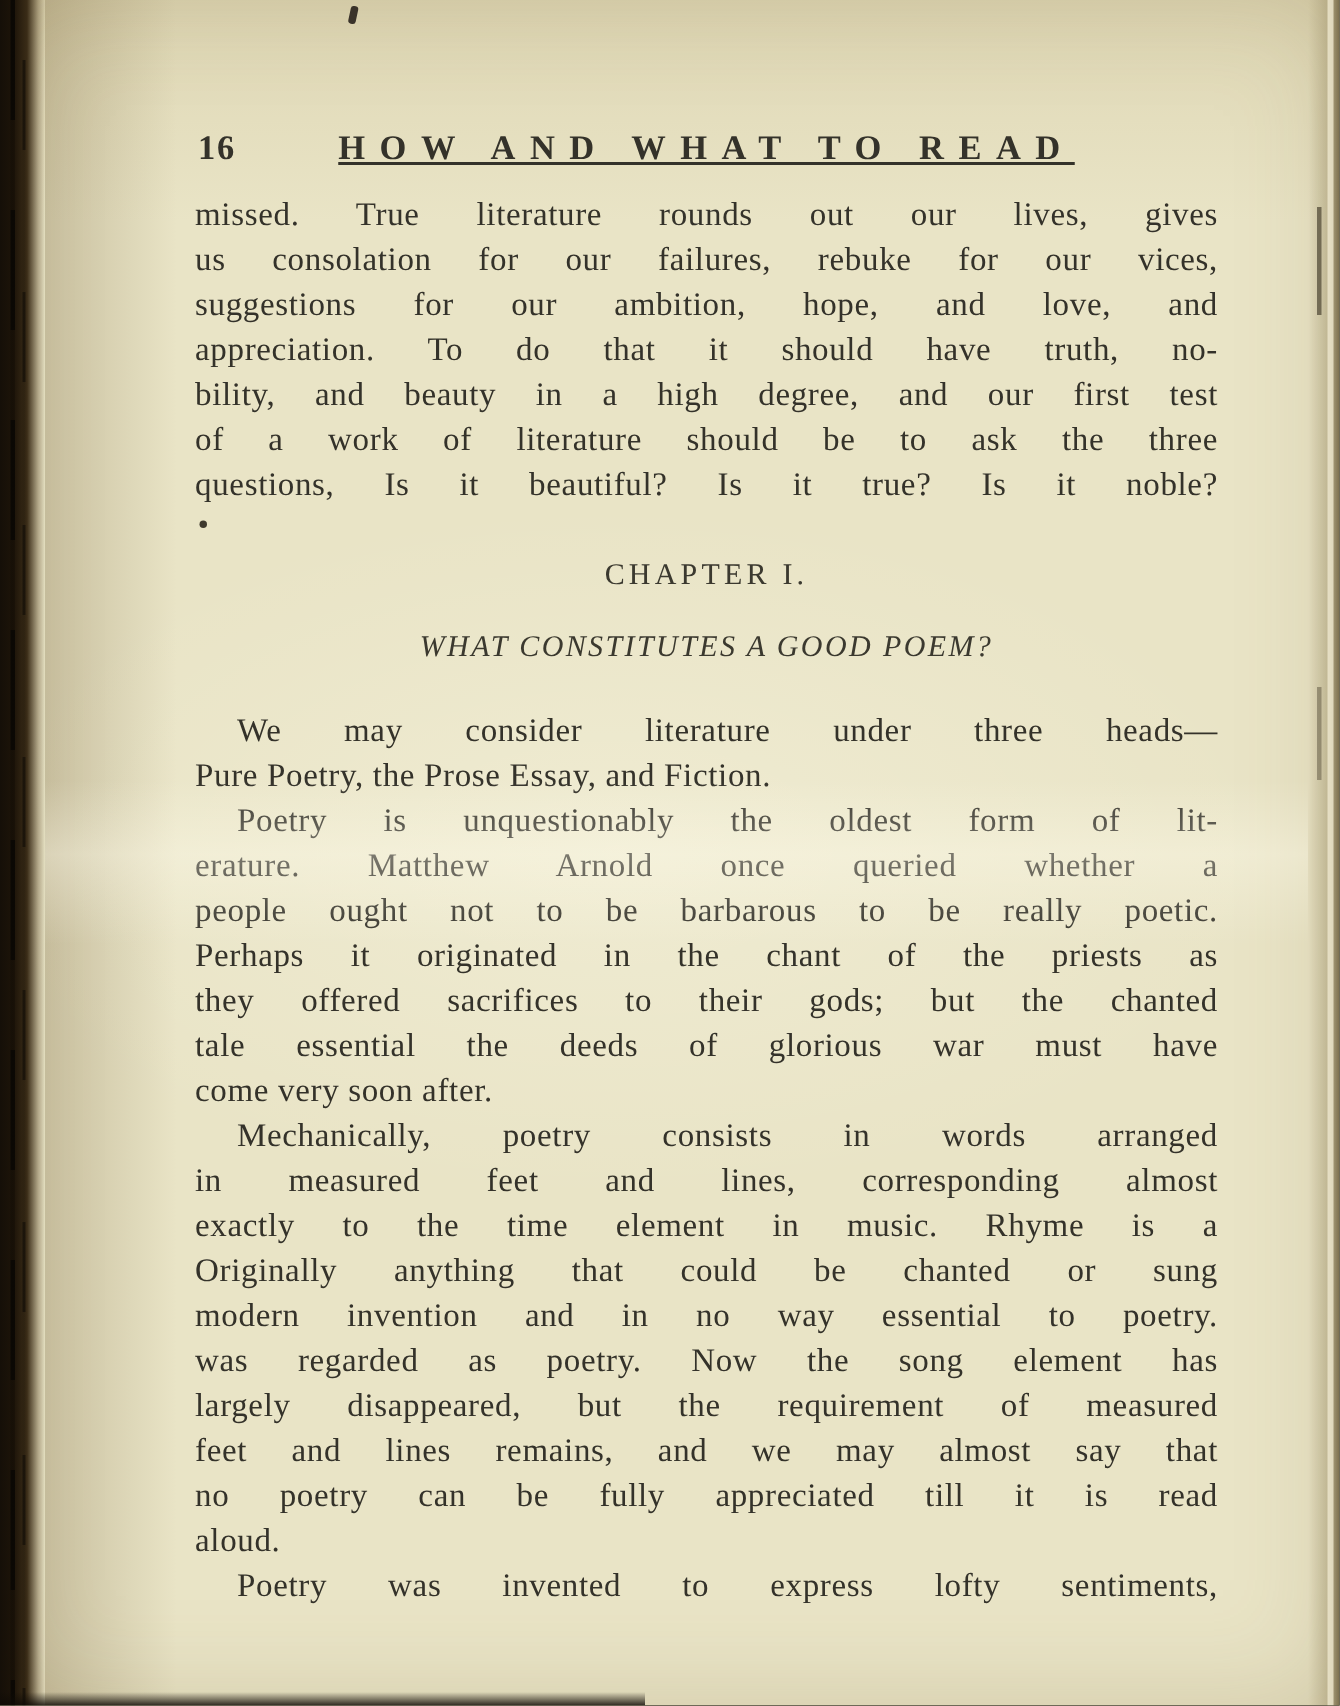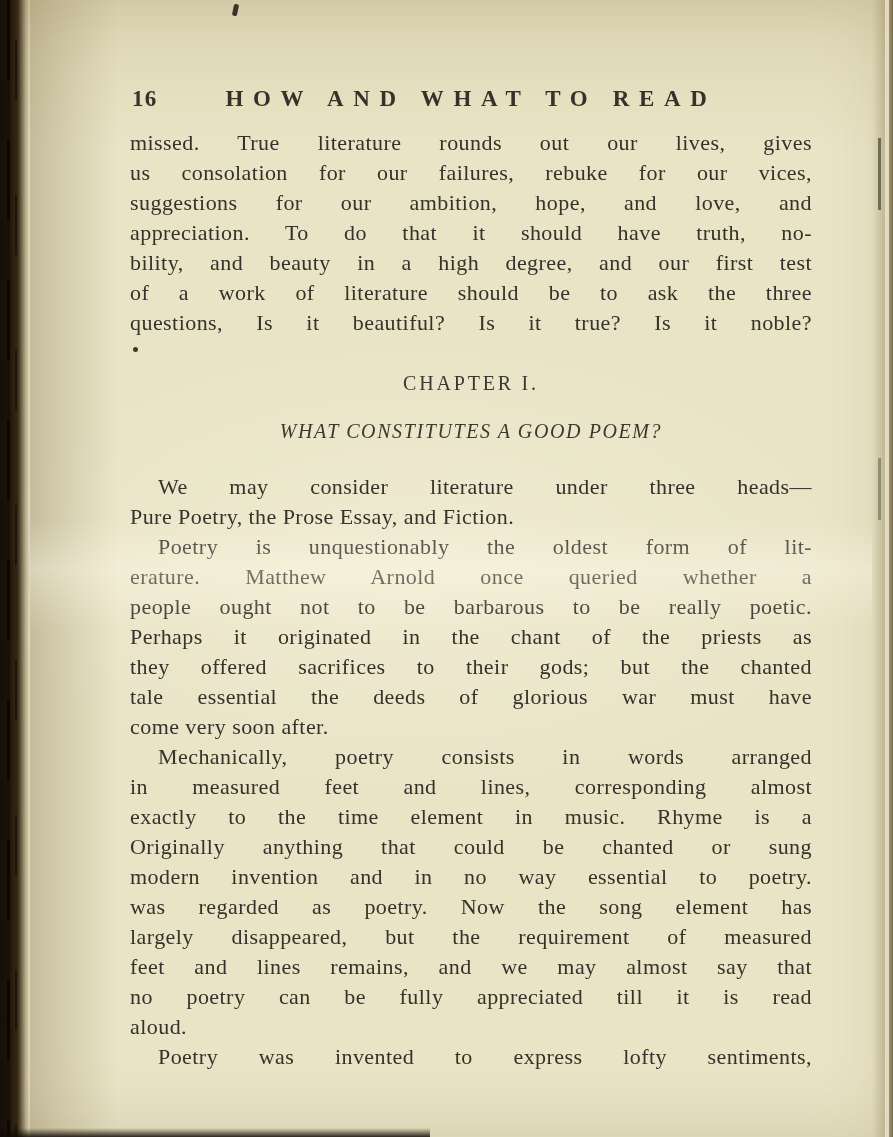--- a/index.html
+++ b/index.html
@@ -53,21 +53,21 @@
   }
   .speck-quote { position: absolute; left: 233px; top: 4px; width: 5px; height: 12px; background: #3a332a; border-radius: 2px; transform: rotate(12deg); z-index: 4; }
   .speck-dot { position: absolute; left: 133px; top: 347px; width: 5px; height: 5px; background: #3f3a2e; border-radius: 50%; z-index: 4; }
   
   .column {
     position: absolute; left: 130px; top: 0; width: 682px; z-index: 5;
     color: #34322a; font-size: 22px; line-height: 30px; letter-spacing: 0.02em;
   }
   .header { position: relative; padding-top: 84px; height: 32px; margin-bottom: 12px; }
   .page-number { position: absolute; left: 2px; top: 84px; font-size: 23px; font-weight: bold; letter-spacing: 0.05em; }
-  .running-title { text-align: center; font-size: 23px; font-weight: bold; letter-spacing: 0.42em; white-space: nowrap; }
+  .running-title { text-align: center; font-size: 23px; font-weight: bold; letter-spacing: 0.42em; white-space: nowrap; text-decoration: underline; }
   .chapter-heading { margin-top: 30px; text-align: center; font-size: 20px; letter-spacing: 0.14em; color: #3b392f; }
   .chapter-subtitle { margin-top: 18px; text-align: center; font-size: 20px; font-style: italic; letter-spacing: 0.08em; color: #3b392f; }
   .chapter-subtitle + .paragraph { margin-top: 26px; }
   .paragraph { margin: 0; }
   .line { text-align: justify; text-align-last: justify; }
   .line.lastline { text-align-last: left; }
   .line.indent { text-indent: 28px; }
 </style>
 </head>
 <body>

